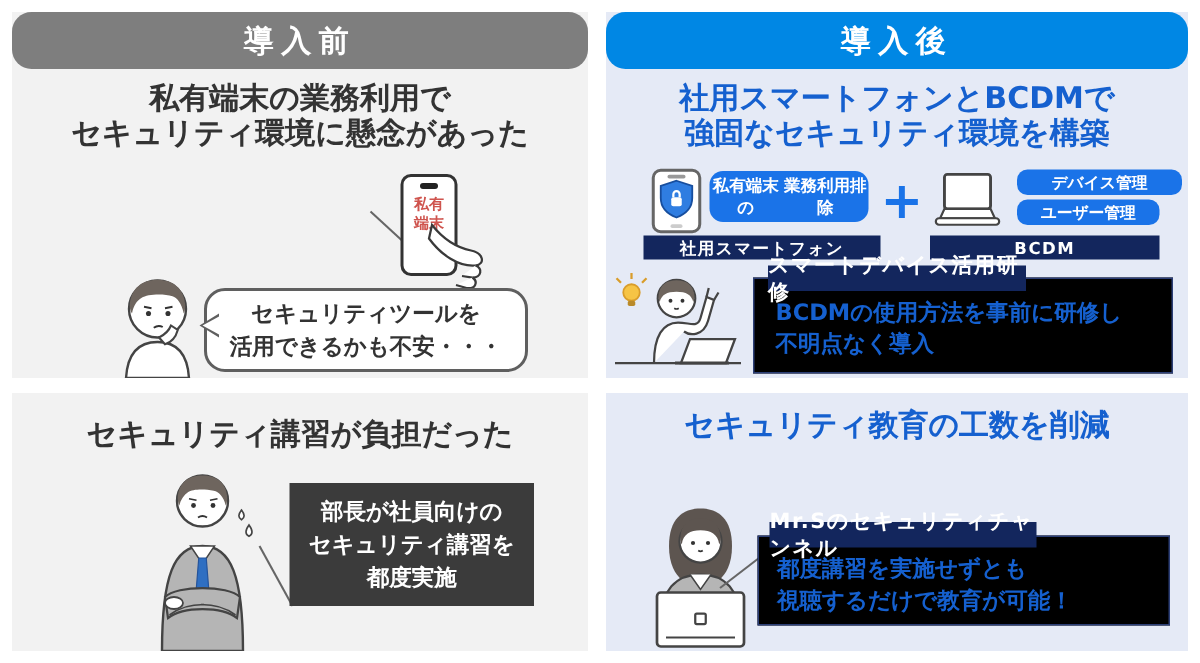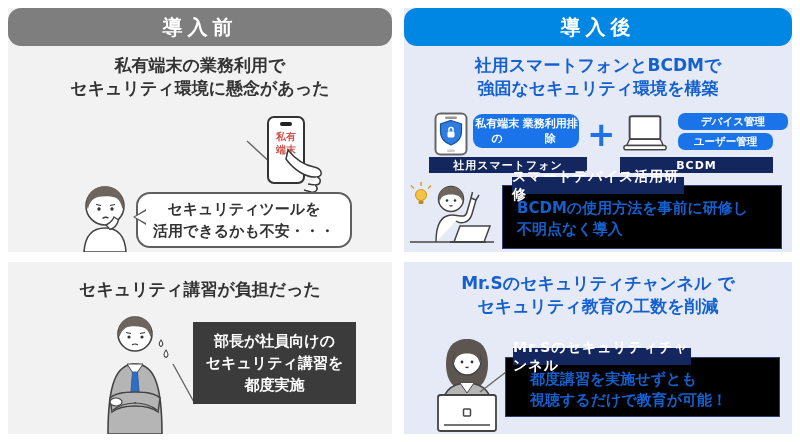--- a/index.html
+++ b/index.html
@@ -5,21 +5,21 @@
   html,body{margin:0;padding:0;background:#fff;}
   .canvas{position:relative;width:800px;height:442px;background:#fff;overflow:hidden;
           font-family:"DejaVu Sans","Liberation Sans",sans-serif;}
   .panel{position:absolute;overflow:hidden;}
   .panel.before{background:var(--before-panel-bg,#f2f2f2);}
   .panel.after{background:var(--after-panel-bg,#e5eaf6);}
   .hdr{position:absolute;left:0;top:0;right:0;height:38px;display:flex;align-items:center;justify-content:center;
        color:#fff;font-size:20px;font-weight:bold;letter-spacing:5px;border-radius:13px;}
   .hdr.gray{background:var(--before-header-bg,#7e7e7e);}
   .hdr.blue{background:var(--after-header-bg,#0087e4);}
-  .title{position:absolute;left:0;right:0;text-align:center;font-size:17px;font-weight:bold;
+  .title{position:absolute;left:0;right:0;text-align:center;font-size:20px;font-weight:bold;
          line-height:23px;color:#333;}
   .title.blue{color:var(--accent-blue,#1560cf);}
   .callout-dark{position:absolute;background:var(--dark-callout-bg,#3b3b3b);color:#fff;font-weight:bold;
          font-size:15px;line-height:21px;display:flex;flex-direction:column;align-items:center;justify-content:center;text-align:center;}
   .callout-dark.tall{line-height:22px;}
   .bubble{position:absolute;background:#fff;border:2px solid #5f5f5f;border-radius:14px;
          display:flex;flex-direction:column;align-items:center;justify-content:center;
          font-size:15px;font-weight:bold;color:#333;line-height:22px;text-align:center;}
   .bubble:before{content:"";position:absolute;left:-13px;top:15px;border:8px solid transparent;border-right:13px solid #5f5f5f;}
   .bubble:after{content:"";position:absolute;left:-9px;top:17px;border:6px solid transparent;border-right:11px solid #fff;}
@@ -189,21 +189,20 @@
 
     <div class="callout-dark tall" style="left:185px;top:60px;width:163px;height:82px;">
       <div>部長が社員向けの</div>
       <div>セキュリティ講習を</div>
       <div>都度実施</div>
     </div>
   </div>
 
   <div class="panel after" style="left:404px;top:262px;width:388px;height:172px;">
     <div class="title blue" style="top:10px;">
-      <div>Mr.Sのセキュリティチャンネル で</div>
       <div>セキュリティ教育の工数を削減</div>
     </div>
 
     <svg class="conn" style="left:28px;top:72px;" width="70" height="100" viewBox="0 0 70 100">
       <path d="M14 30 C14 12 23 5 35 5 C47 5 56 12 56 30 C56 42 52 49 47 53 L23 53 C18 49 14 42 14 30 Z" fill="#5d5550"></path>
       <circle cx="35" cy="27" r="14" fill="#fff" stroke="#444" stroke-width="1.5"></circle>
       <path d="M21.5 25 C22 15.5 27 11.5 35 11.5 C43 11.5 48 15.5 48.5 25 C48.5 26 48 28 47.5 29 C46.5 22 42 19.5 35 19.5 C28 19.5 23.5 22 22.5 29 C22 28 21.5 26 21.5 25 Z" fill="#5d5550"></path>
       <circle cx="30" cy="28" r="1.4" fill="#333"></circle>
         <circle cx="40" cy="28" r="1.4" fill="#333"></circle>
       <path d="M33.5 33 q1.5 1.2 3 0" stroke="#333" stroke-width="1.1" fill="none"></path>
@@ -212,21 +211,21 @@
       <rect x="6" y="61" width="58" height="36" rx="2.5" fill="#fff" stroke="#444" stroke-width="1.8"></rect>
       <rect x="31.5" y="75" width="7" height="7" rx="1" fill="#fff" stroke="#444" stroke-width="1.5"></rect>
       <path d="M12 91 H58" stroke="#444" stroke-width="1.3"></path>
     </svg>
 
     <svg class="conn" style="left:74px;top:108px;" width="30" height="24">
       <line x1="28" y1="2" x2="2" y2="22" stroke="#666" stroke-width="1.4"></line>
     </svg>
 
     <div class="infobox" style="left:101px;top:95px;width:273px;height:58px;">
-      <div class="body-text" style="padding-top:11px;padding-left:24px;">
+      <div class="body-text" style="padding-top:11px;padding-left:12px;">
         <div>都度講習を実施せずとも</div>
         <div>視聴するだけで教育が可能！</div>
       </div>
     </div>
     <div class="tab" style="left:109px;top:86px;width:178px;height:17px;">
       <span>Mr.Sのセキュリティチャンネル</span>
     </div>
   </div>
 
 </div>

